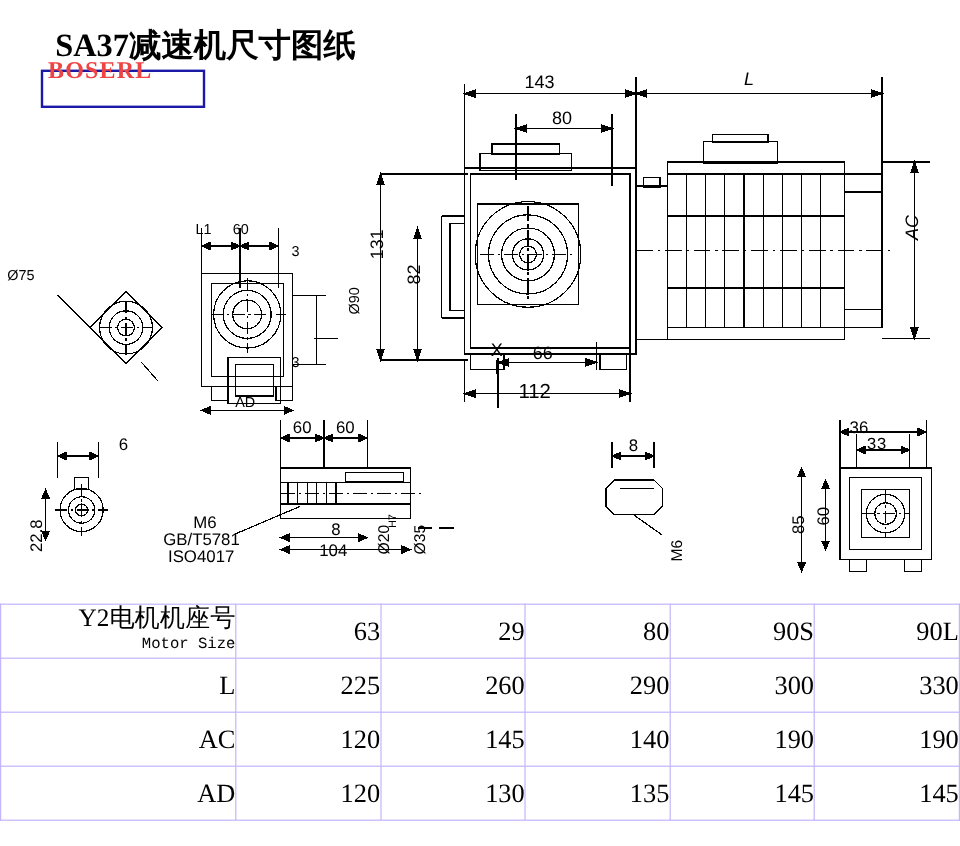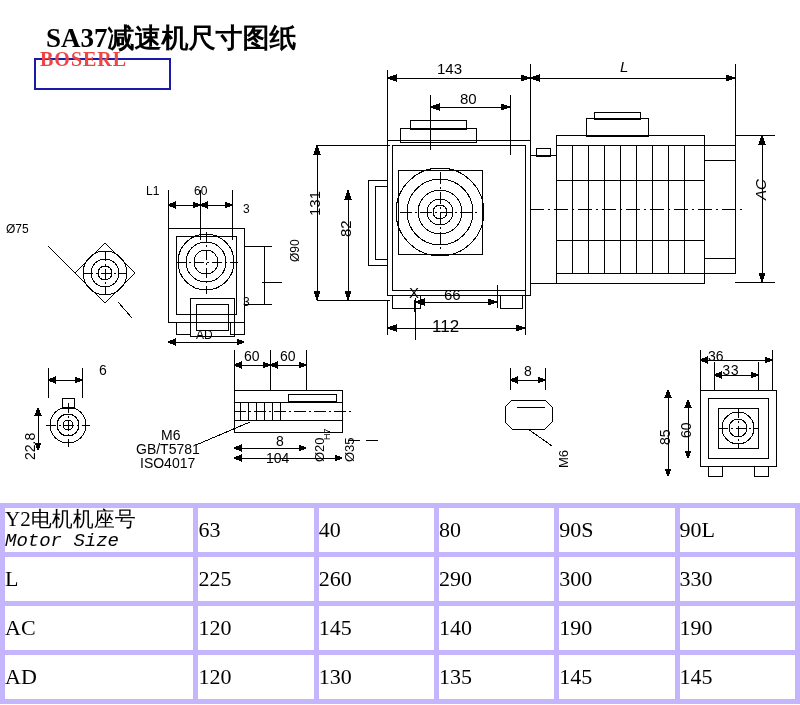--- a/index.html
+++ b/index.html
@@ -41,30 +41,30 @@
 
   svg{display:block;}
 
   
   #spec-table{
     position:absolute;left:0px;top:503px;width:800px;
     border-collapse:collapse;
     font-family:"Liberation Serif", serif;
   }
   #spec-table td{
-    border:5px solid #c4b5fd;
-    text-align:left;
+    border:1px solid #c4b5fd;
+    text-align:right;
     font-size:22px;
     height:44px;
     padding:0;
   }
   #spec-table td.first{width:196px;}
   #spec-table td.datacol{width:120px;}
   .hdr-cn{font-family:"Liberation Serif",serif;font-size:21px;line-height:22px;}
-  .hdr-en{font-family:"Liberation Mono",monospace;font-size:19px;line-height:22px;font-style:italic;}
+  .hdr-en{font-family:"Liberation Mono",monospace;font-size:13px;line-height:22px;}
 </style>
 </head>
 <body>
 
 <div class="wrap">
 
   <div class="abs" id="title">SA37减速机尺寸图纸</div>
 
   <div class="abs" id="logo-box"></div>
   <div class="abs" id="logo-text">BOSERL</div>
@@ -308,21 +308,21 @@
   <div class="lbl abs" style="left:437px;top:60px;">143</div>
   <div class="lbl abs" style="left:620px;top:58px;font-style:italic;">L</div>
   <div class="lbl abs" style="left:460px;top:90px;">80</div>
   <div class="lbl abs rot90" style="left:306px;top:216px;">131</div>
   <div class="lbl abs rot90" style="left:337px;top:237px;">82</div>
   <div class="lbl abs rot90" style="left:752px;top:200px;font-style:italic;">AC</div>
   <div class="lbl abs" style="left:444px;top:286px;">66</div>
   <div class="lbl abs" style="left:432px;top:317px;font-size:17px;">112</div>
   <div class="lbl abs" style="left:409px;top:284px;font-size:15px;">X</div>
 
-  <div class="lbl-sm abs" style="left:146px;top:184px;">L1</div>
+  <div class="lbl-sm abs" style="left:163px;top:184px;">L1</div>
   <div class="lbl-sm abs" style="left:194px;top:184px;">60</div>
   <div class="lbl-sm abs" style="left:243px;top:202px;">3</div>
   <div class="lbl-sm abs" style="left:243px;top:295px;">3</div>
   <div class="lbl-sm abs rot90" style="left:288px;top:262px;">Ø90</div>
   <div class="lbl-sm abs" style="left:196px;top:328px;">AD</div>
   <div class="lbl-sm abs" style="left:6px;top:222px;">Ø75</div>
 
   <div class="lbl-sm abs" style="left:99px;top:362px;font-size:14px;">6</div>
   <div class="lbl-sm abs rot90" style="left:22px;top:460px;font-size:14px;">22.8</div>
   <div class="lbl-sm abs" style="left:244px;top:348px;font-size:14px;">60</div>
@@ -343,21 +343,21 @@
   <div class="lbl-sm abs rot90" style="left:678px;top:438px;font-size:14px;">60</div>
 
   <table id="spec-table">
     <tbody>
       <tr>
         <td class="first">
           <div class="hdr-cn">Y2电机机座号</div>
           <div class="hdr-en">Motor Size</div>
         </td>
         <td class="datacol">63</td>
-        <td class="datacol">40</td>
+        <td class="datacol">29</td>
         <td class="datacol">80</td>
         <td class="datacol">90S</td>
         <td class="datacol">90L</td>
       </tr>
       <tr>
         <td class="first">L</td>
         <td>225</td>
         <td>260</td>
         <td>290</td>
         <td>300</td>

